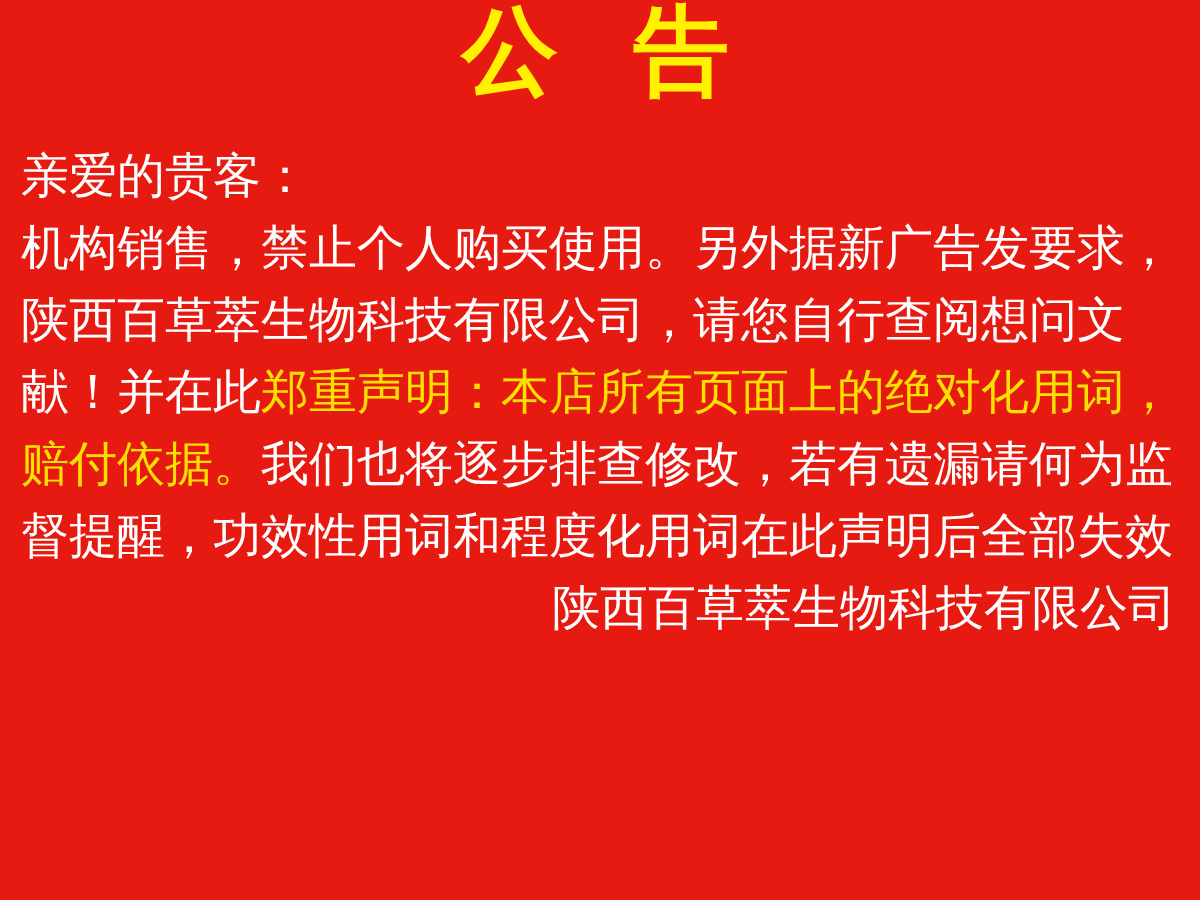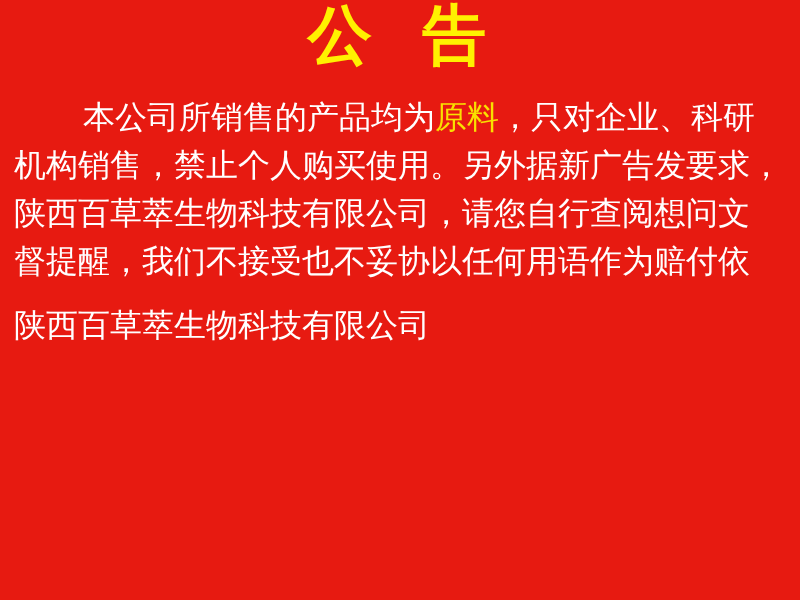--- a/index.html
+++ b/index.html
@@ -43,51 +43,57 @@
   .line.indent {
     padding-left: 69px;
   }
   .seg-w {
     color: var(--text, #FFFFFF);
   }
   .seg-y {
     color: var(--highlight, #F9E000);
   }
   .line.signature {
+    text-align: right;
     padding-right: 2px;
-    margin-top: 16px;
   }
 </style>
 </head>
 <body>
 
 <div class="poster">
 
   <div class="title">公 告</div>
 
   <div class="body">
 
+    <div class="line">
+      <span class="seg-w">亲爱的贵客：</span>
+    </div>
 
-    <div class="line indent">
-      <span class="seg-w">本公司所销售的产品均为</span><span class="seg-y">原料</span><span class="seg-w">，只对企业、科研</span>
-    </div>
 
     <div class="line">
       <span class="seg-w">机构销售，禁止个人购买使用。另外据新广告发要求，</span>
     </div>
 
     <div class="line">
       <span class="seg-w">陕西百草萃生物科技有限公司，请您自行查阅想问文</span>
     </div>
 
-
+    <div class="line">
+      <span class="seg-w">献！并在此</span><span class="seg-y">郑重声明：本店所有页面上的绝对化用词，</span>
+    </div>
 
 
     <div class="line">
-      <span class="seg-w">督提醒，我们不接受也不妥协以任何用语作为赔付依</span>
+      <span class="seg-y">赔付依据。</span><span class="seg-w">我们也将逐步排查修改，若有遗漏请何为监</span>
+    </div>
+
+    <div class="line">
+      <span class="seg-w">督提醒，功效性用词和程度化用词在此声明后全部失效</span>
     </div>
 
 
     <div class="line signature">
       <span class="seg-w">陕西百草萃生物科技有限公司</span>
     </div>
 
   </div>
 
 </div>

